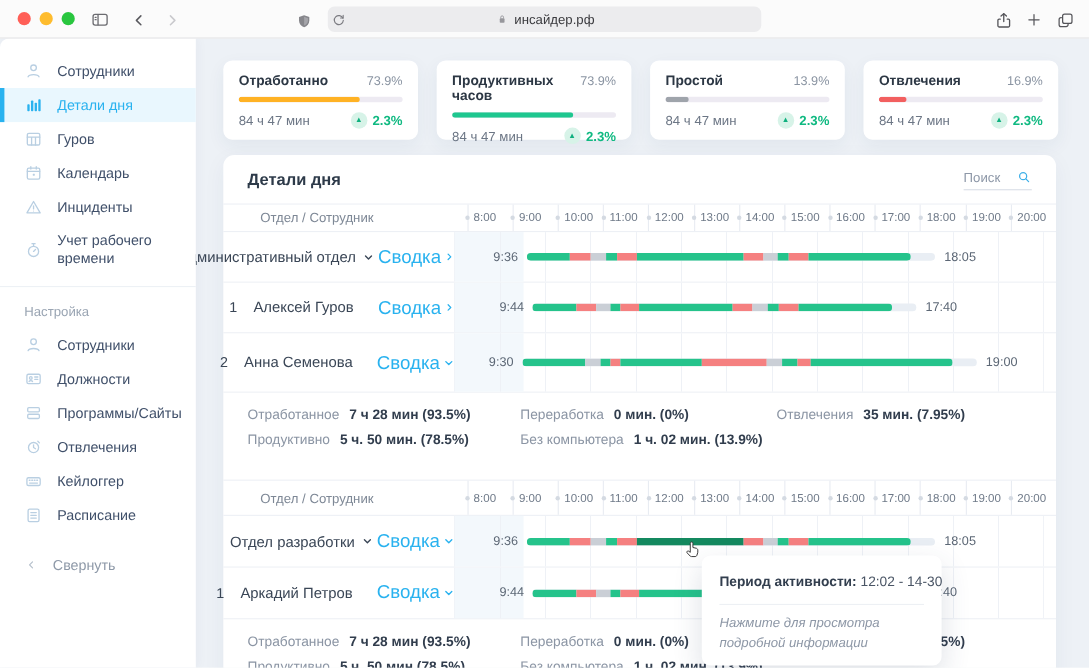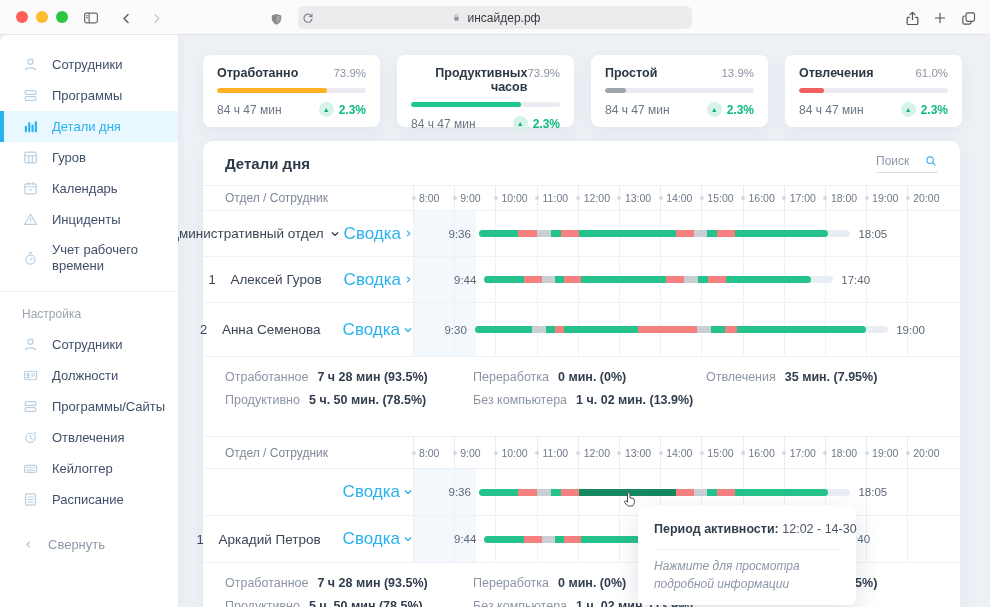--- a/index.html
+++ b/index.html
@@ -40,40 +40,40 @@
   #settings-label { font-size:12px; color:#9aa5b3; margin:15px 0 8px 22px; }
   #collapse { margin-top:14px; }
   #collapse .lbl { color:#8e99a8; }
   #collapse .ico { color:#b4bfcb; }
 
   #main { position:absolute; left:178px; top:0; right:0; bottom:0; }
 
   
   #cards { position:absolute; left:25px; top:20px; display:flex; gap:17px; }
   .card { width:177px; height:72px; background:#fff; border-radius:8px; box-shadow:0 5px 16px rgba(40,60,100,.06); padding:11px 14px 0 14px; }
-  .card-top { display:flex; justify-content:space-between; align-items:baseline;text-align:right; }
+  .card-top { display:flex; justify-content:space-between; align-items:baseline; }
   .card-title { font-size:12.5px; font-weight:bold; color:#2c3744; }
   .card-pct { font-size:11.5px; color:#8a94a2; }
   .pbar { margin-top:8px; height:5px; border-radius:3px; background:#edeaf2; overflow:hidden; }
   .pfill { height:100%; border-radius:3px; }
   .card-foot { margin-top:9px; display:flex; justify-content:space-between; align-items:center; }
   .card-time { font-size:12px; color:#6c7685; }
   .badge { display:flex; align-items:center; gap:5px; }
   .bcirc { width:15px; height:15px; border-radius:50%; background:#d7f3e8; color:#0fb07e; font-size:7px; display:flex; align-items:center; justify-content:center; }
   .bdelta { font-size:12px; font-weight:bold; color:#0fb981; }
 
   
   #panel { position:absolute; left:25px; top:106px; width:757px; height:560px; background:#fff; border-radius:10px; box-shadow:0 6px 20px rgba(40,60,100,.05); }
   #phead { height:44px; display:flex; align-items:center; justify-content:space-between; padding:0 22px; }
   #ptitle { font-size:15px; font-weight:bold; color:#2d3a49; }
   #search { display:flex; align-items:center; gap:6px; border-bottom:1px solid #d9dee6; padding-bottom:4px; }
   #search input { border:none; outline:none; width:42px; font-size:12px; color:#4d7c0f; background:transparent; font-family:"Liberation Sans",sans-serif; }
   #search input::placeholder { color:#8e98a8; }
 
-  .thead { display:flex; border-top:1px solid #edf0f5; border-bottom:1px solid #edf0f5; }
+  .thead { display:flex; border-top:1px solid #edf0f5; border-bottom:1px solid #edf0f5;justify-content:flex-end; }
   .thead.h1 { height:26px; }
   .thead.h2 { height:33px; }
   .coltitle { width:210px; padding-left:22px; display:flex; align-items:center; font-size:12px; color:#7e8896; }
   .hours-row { display:flex; height:100%; }
   .hcell { position:relative; width:41.2px; height:100%; border-left:1px solid #e8ecf2; display:flex; align-items:center; }
   .hcell i { position:absolute; left:-2.5px; top:50%; margin-top:-2px; width:4px; height:4px; border-radius:50%; background:#d4dae2; }
   .hcell span { padding-left:5px; font-size:10.5px; color:#6e7988; font-style:normal; }
 
   .trow { position:relative; border-bottom:1px solid #eef1f5; }
   .band { position:absolute; left:210px; width:63px; top:0; bottom:0; background:#f3f8fc; }
@@ -179,29 +179,20 @@
     <div id="nav-main">
         <div class="nav-item">
           <span class="ico">
             <svg width="17" height="17" viewBox="0 0 24 24" fill="none" stroke="currentColor" stroke-width="1.7" stroke-linecap="round" stroke-linejoin="round">
               <circle cx="12" cy="8" r="3.6"></circle>
               <path d="M5 19.5c1.2-3.8 12.8-3.8 14 0"></path>
             </svg>
           </span>
           <span class="lbl">Сотрудники</span>
         </div>
-        <div class="nav-item">
-          <span class="ico">
-            <svg width="17" height="17" viewBox="0 0 24 24" fill="none" stroke="currentColor" stroke-width="1.7" stroke-linecap="round" stroke-linejoin="round">
-              <rect x="4.5" y="5" width="15" height="5.5" rx="1.5"></rect>
-              <rect x="4.5" y="13.5" width="15" height="5.5" rx="1.5"></rect>
-            </svg>
-          </span>
-          <span class="lbl">Программы</span>
-        </div>
         <div class="nav-item active">
           <span class="ico">
             <svg width="17" height="17" viewBox="0 0 24 24" fill="none" stroke="currentColor" stroke-width="1.7" stroke-linecap="round" stroke-linejoin="round">
               <g fill="currentColor" stroke="none">
                 <rect x="4" y="11" width="3" height="9" rx="1"></rect>
                 <rect x="8.7" y="6" width="3" height="14" rx="1"></rect>
                 <rect x="13.4" y="9" width="3" height="11" rx="1"></rect>
                 <rect x="18.1" y="4.5" width="3" height="15.5" rx="1"></rect>
               </g>
             </svg>
@@ -362,21 +353,21 @@
             <span class="card-time">84 ч 47 мин</span>
             <span class="badge">
               <span class="bcirc">▲</span>
               <span class="bdelta">2.3%</span>
             </span>
           </div>
         </div>
         <div class="card">
           <div class="card-top">
             <span class="card-title">Отвлечения</span>
-            <span class="card-pct">61.0%</span>
+            <span class="card-pct">16.9%</span>
           </div>
           <div class="pbar">
             <div class="pfill" style="width: 16.9%; background: rgb(242, 95, 95);"></div>
           </div>
           <div class="card-foot">
             <span class="card-time">84 ч 47 мин</span>
             <span class="badge">
               <span class="bcirc">▲</span>
               <span class="bdelta">2.3%</span>
             </span>
@@ -644,20 +635,28 @@
               <i></i>
               <span>20:00</span>
             </div>
           </div>
       </div>
       <div id="rows-2">
           <div class="trow" style="height: 47px;">
             <div class="band"></div>
             <div class="tgrid"></div>
             <div class="rowhead">
+              <div class="nline">
+                <span class="nm">Отдел разработки</span>
+                <span class="nm-ch">
+                  <svg width="10" height="10" viewBox="0 0 24 24" fill="none" stroke="currentColor" stroke-width="3" stroke-linecap="round" stroke-linejoin="round">
+                    <path d="M5.5 9l6.5 6.5L18.5 9"></path>
+                  </svg>
+                </span>
+              </div>
               <div class="sline" style="padding-left:0px">
                 <span>Сводка</span>
                 <span class="sv-ch">
                   <svg width="10" height="10" viewBox="0 0 24 24" fill="none" stroke="currentColor" stroke-width="3" stroke-linecap="round" stroke-linejoin="round">
                     <path d="M5.5 9l6.5 6.5L18.5 9"></path>
                   </svg>
                 </span>
               </div>
             </div>
             <div class="startlbl" style="left: 219.92px;">9:36</div>

